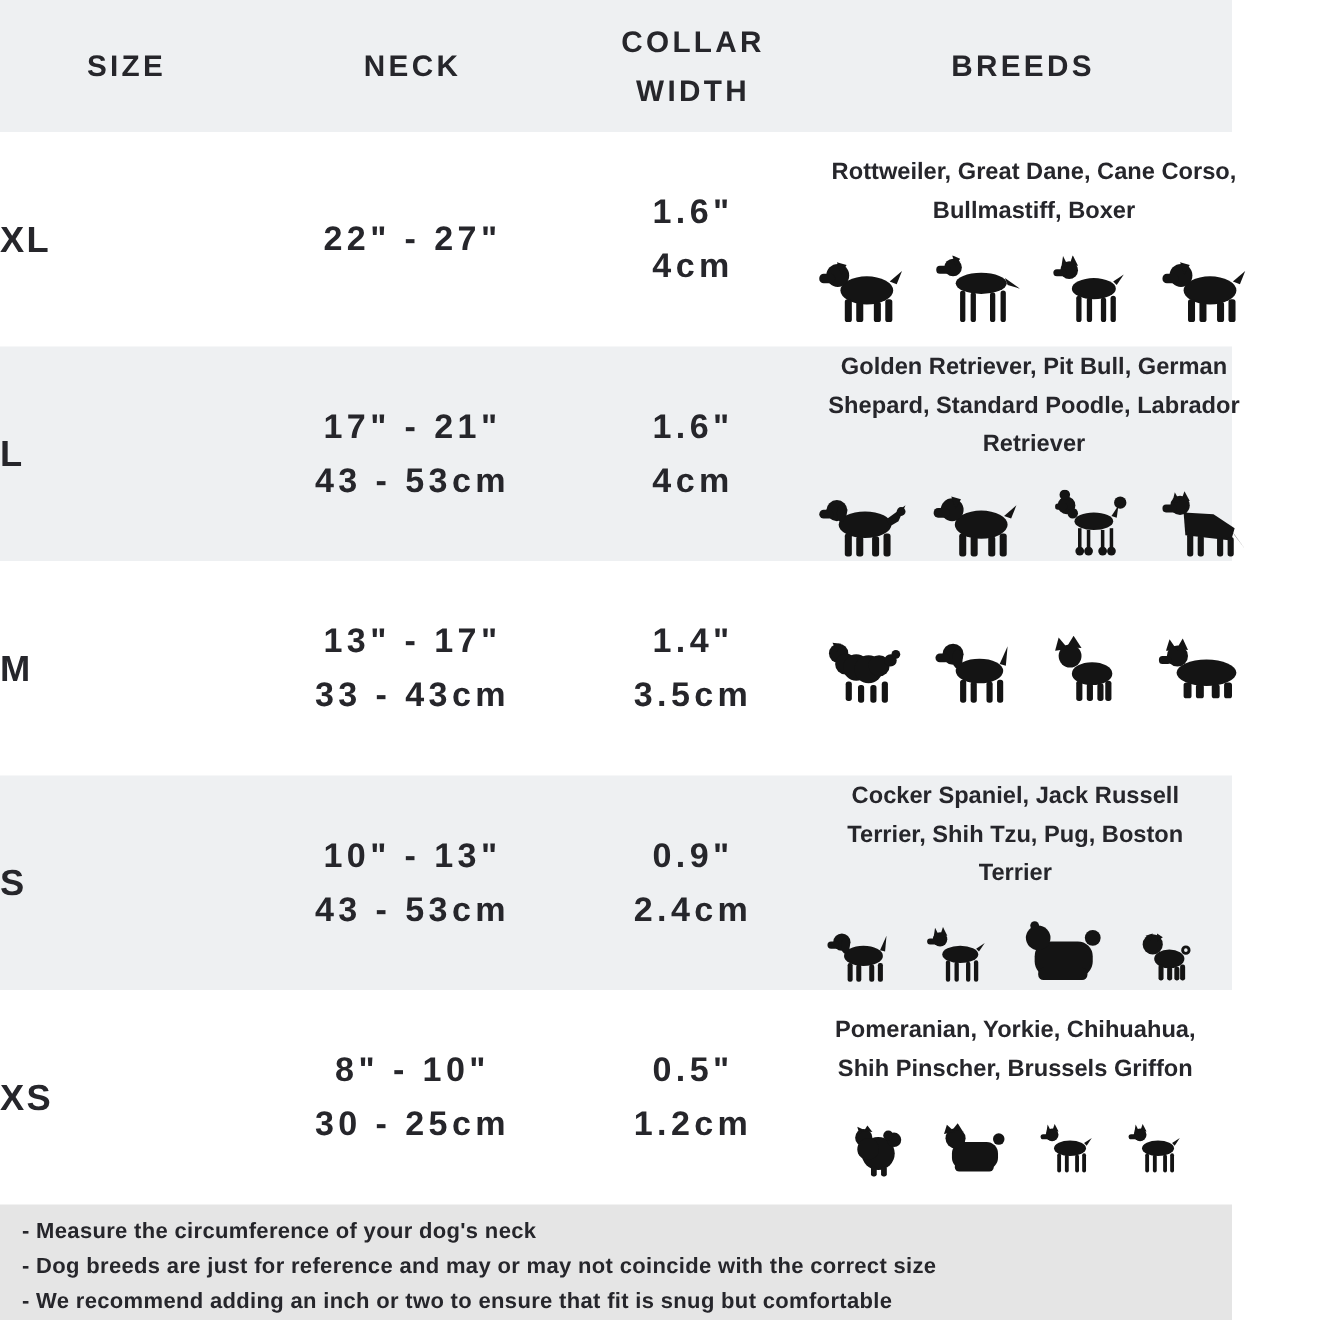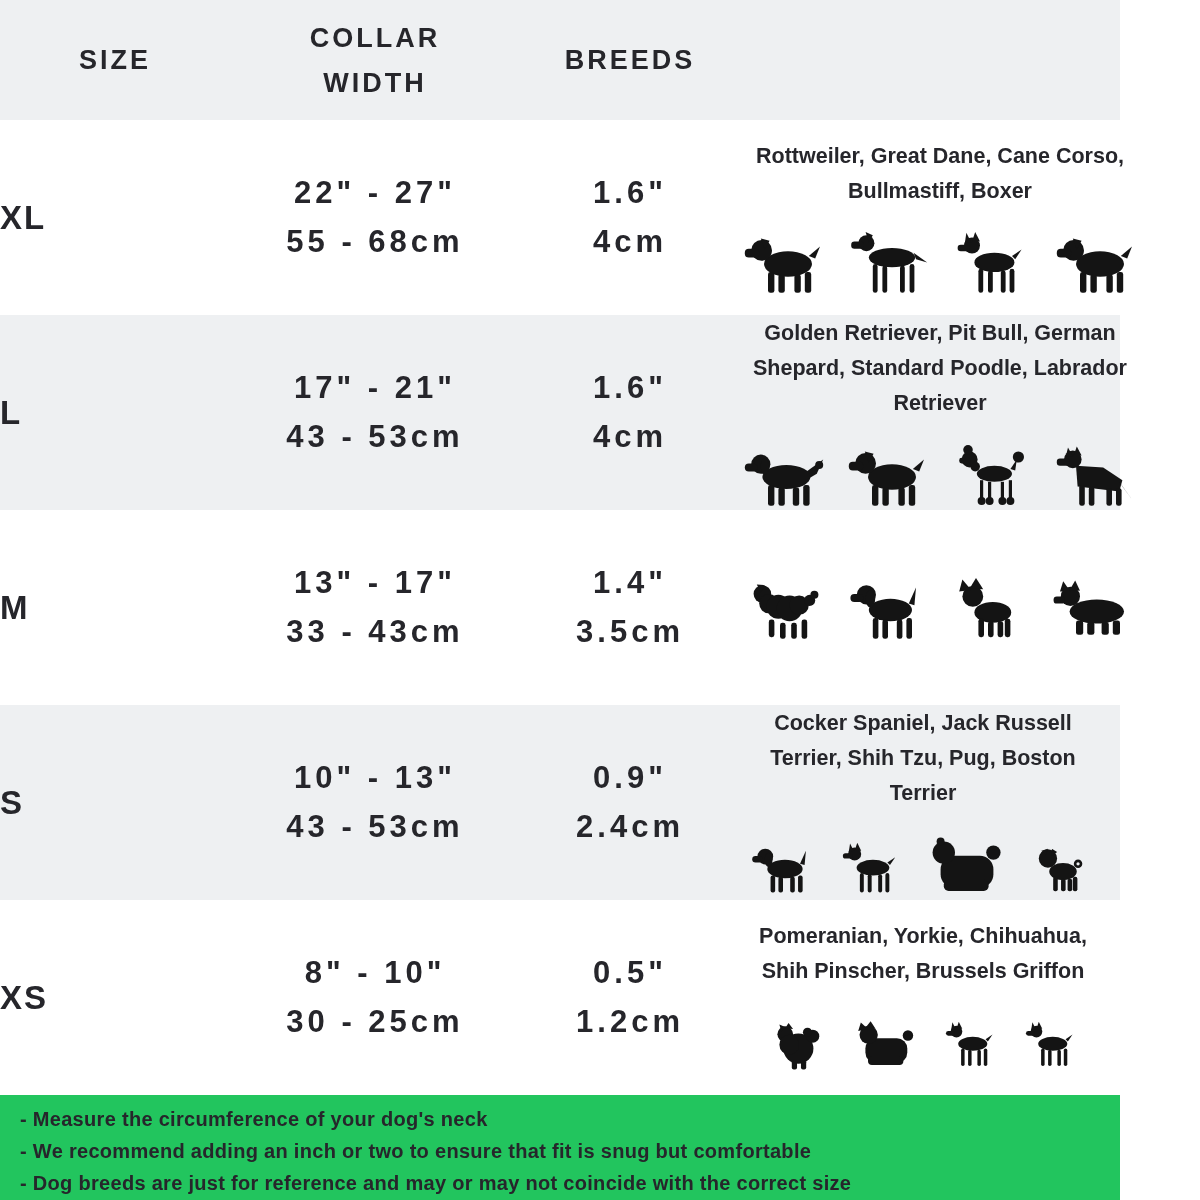--- a/index.html
+++ b/index.html
@@ -18,21 +18,21 @@
   .row.alt{background:#eef0f2;}
   .size-cell{text-align:left;font-weight:bold;font-size:33px;letter-spacing:2px;}
   .meas{text-align:center;font-weight:bold;font-size:31px;letter-spacing:4px;line-height:1.55;white-space:nowrap;}
   .meas .line{display:block;}
   .breeds-cell{display:flex;flex-direction:column;align-items:center;justify-content:center;gap:20px;padding-right:14px;}
   .breeds-text{font-weight:bold;font-size:21.5px;line-height:1.62;text-align:center;max-width:430px;}
   .dogs{display:flex;align-items:flex-end;gap:16px;height:68px;}
   svg.dog{fill:#141414;width:88px;height:64px;}
   svg.dog.sm{width:72px;height:60px;}
   svg.dog.tallsm{width:64px;height:62px;}
-  .footer{height:105px;background:#22c55e;box-sizing:border-box;padding:8px 0 0 20px;}
+  .footer{height:105px;background:#e5e5e5;box-sizing:border-box;padding:8px 0 0 20px;}
   .note{font-weight:bold;font-size:20px;line-height:32px;letter-spacing:0.3px;}
   .defs{position:absolute;width:0;height:0;}
 </style>
 </head>
 <body>
 
 <svg class="defs" xmlns="http://www.w3.org/2000/svg">
   <defs>
     <symbol id="dog-stocky" viewBox="0 0 110 80">
       <ellipse cx="60" cy="40" rx="30" ry="16"></ellipse>
@@ -194,33 +194,35 @@
     </symbol>
   </defs>
 </svg>
 
 <div class="page">
 
   <div class="grid-row header">
     <div class="hcell">
         <span class="hcell-inner">SIZE</span>
       </div>
+    <div class="hcell">
+        <span class="hcell-inner">NECK</span>
+      </div>
     <div class="hcell collar">
         <span class="hcell-inner">COLLAR WIDTH</span>
       </div>
     <div class="hcell">
         <span class="hcell-inner">BREEDS</span>
       </div>
   </div>
 
   <div class="grid-row row">
     <div class="size-cell">XL</div>
     <div class="meas">
       <span class="line">22" - 27"</span>
-      <span class="line">55 - 68cm</span>
     </div>
     <div class="meas">
       <span class="line">1.6"</span>
       <span class="line">4cm</span>
     </div>
     <div class="breeds-cell">
       <div class="breeds-text">Rottweiler, Great Dane, Cane Corso, Bullmastiff, Boxer</div>
       <div class="dogs">
         <svg class="dog" viewBox="0 0 110 80">
             <use href="#dog-stocky"></use>
@@ -348,17 +350,17 @@
           </svg>
         <svg class="dog tallsm" viewBox="0 0 110 80">
             <use href="#dog-pointy"></use>
           </svg>
       </div>
     </div>
   </div>
 
   <div class="footer">
     <div class="note">- Measure the circumference of your dog's neck</div>
+    <div class="note">- Dog breeds are just for reference and may or may not coincide with the correct size</div>
     <div class="note">- We recommend adding an inch or two to ensure that fit is snug but comfortable</div>
-    <div class="note">- Dog breeds are just for reference and may or may not coincide with the correct size</div>
   </div>
 
 </div>
 
 </body></html>

